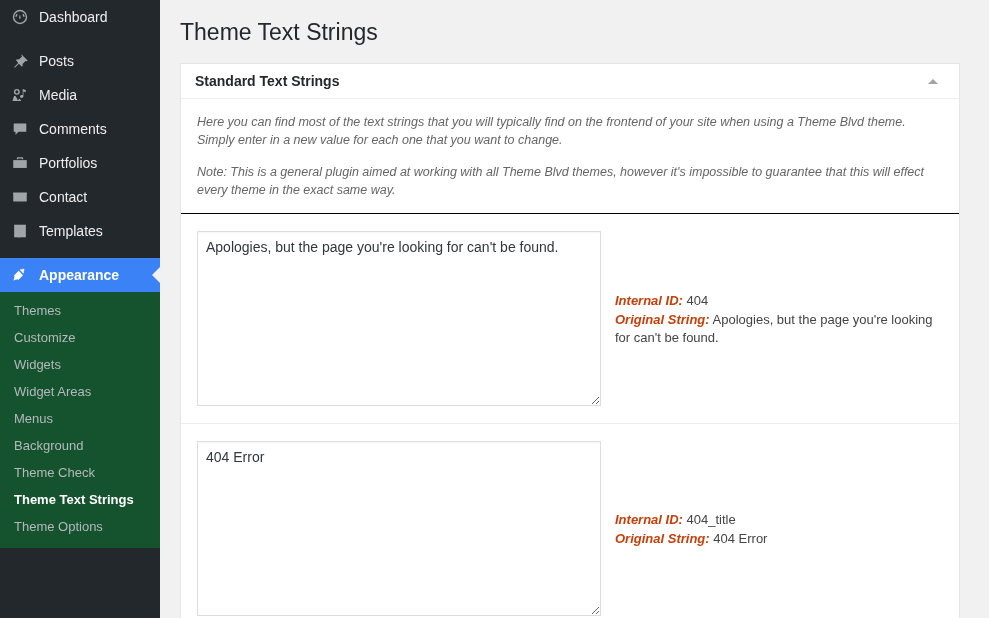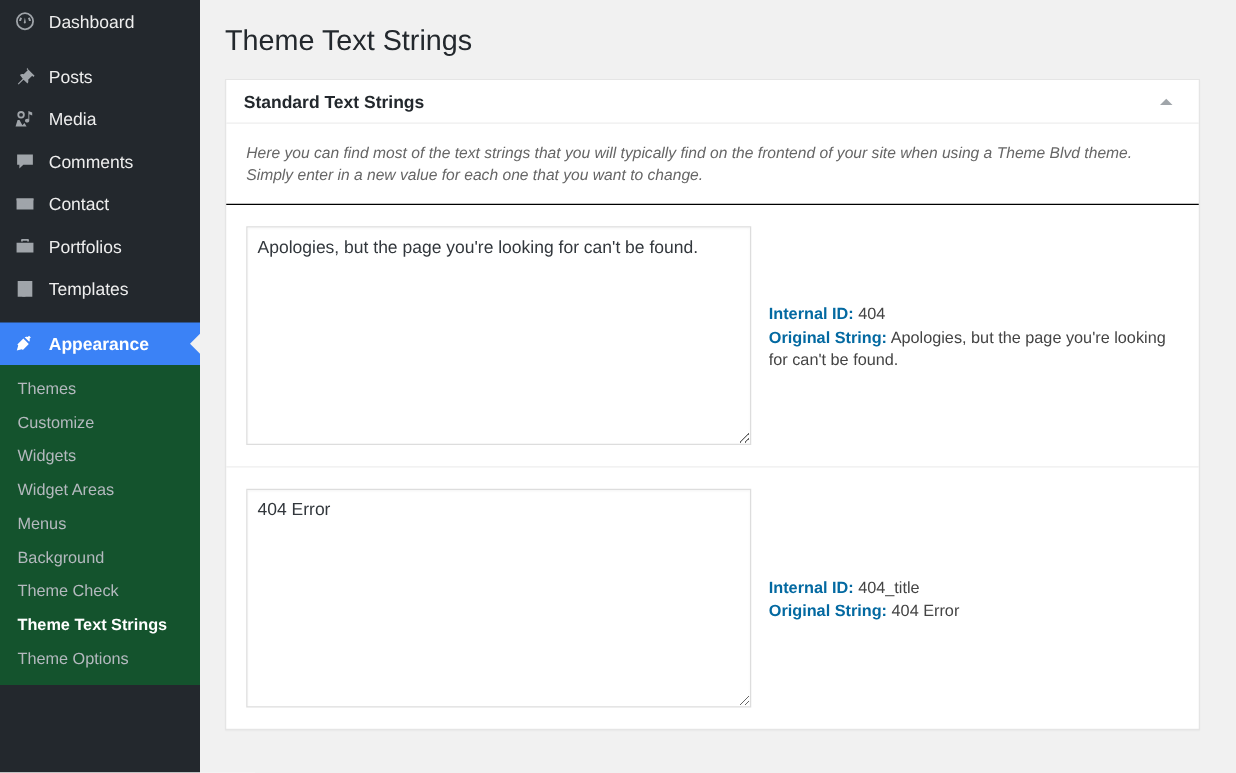--- a/index.html
+++ b/index.html
@@ -163,21 +163,21 @@
     box-shadow: inset 0 1px 2px rgba(0,0,0,.04);
   }
   .str-info-col {
     flex: 1 1 auto;
     padding-left: 14px;
     padding-top: 2px;
     font-size: 13px;
     line-height: 18px;
     color: #444;
   }
-  .str-info-col .lbl { font-weight: bold; color: #0369a1; }
+  .str-info-col .lbl { font-weight: bold; color: #c2410c; font-style: italic; }
   .str-info-line { margin: 0 0 1px 0; }
 </style>
 </head>
 <body>
 
 <div id="wrap">
 
   <div id="adminmenu">
 
     <div class="menu-top">
@@ -214,36 +214,36 @@
         <svg width="18" height="18" viewBox="0 0 20 20">
             <path d="M3 4h14v9H8.5L5 16.5V13H3z"></path>
           </svg>
       </span>
       <span class="mi-label">Comments</span>
     </div>
 
     <div class="menu-top">
       <span class="mi-ico">
         <svg width="18" height="18" viewBox="0 0 20 20">
-            <path d="M2.5 5h15v10h-15z"></path>
-            <path d="M2.5 5.4L10 11l7.5-5.6v1.5L10 12.5 2.5 6.9z" fill="#23282d"></path>
-          </svg>
-      </span>
-      <span class="mi-label">Contact</span>
-    </div>
-
-    <div class="menu-top">
-      <span class="mi-ico">
-        <svg width="18" height="18" viewBox="0 0 20 20">
             <path d="M7.5 3.5h5c.6 0 1 .4 1 1v1.2h-1.6V5h-3.8v.7H6.5V4.5c0-.6.4-1 1-1z"></path>
             <path d="M2.5 6.8h15v8.7h-15z"></path>
             <rect x="8.8" y="9.2" width="2.4" height="2.2" fill="#23282d"></rect>
           </svg>
       </span>
       <span class="mi-label">Portfolios</span>
+    </div>
+
+    <div class="menu-top">
+      <span class="mi-ico">
+        <svg width="18" height="18" viewBox="0 0 20 20">
+            <path d="M2.5 5h15v10h-15z"></path>
+            <path d="M2.5 5.4L10 11l7.5-5.6v1.5L10 12.5 2.5 6.9z" fill="#23282d"></path>
+          </svg>
+      </span>
+      <span class="mi-label">Contact</span>
     </div>
 
     <div class="menu-top">
       <span class="mi-ico">
         <svg width="18" height="18" viewBox="0 0 20 20">
             <path d="M3.5 3h13v14h-13z"></path>
             <rect x="5.6" y="5.2" width="2.4" height="2.4" fill="#23282d"></rect>
             <rect x="9.8" y="5.2" width="2.4" height="2.4" fill="#23282d"></rect>
             <rect x="5.6" y="9.2" width="2.4" height="2.4" fill="#23282d"></rect>
             <rect x="9.8" y="9.2" width="2.4" height="2.4" fill="#23282d"></rect>
@@ -287,20 +287,21 @@
 
       <div class="postbox-header">
         <h2>Standard Text Strings</h2>
         <span class="toggle-btn">
           <span class="tri"></span>
         </span>
       </div>
 
       <div class="panel-desc">
         <p>Here you can find most of the text strings that you will typically find on the frontend of your site when using a Theme Blvd theme. Simply enter in a new value for each one that you want to change.</p>
+        <p>Note: This is a general plugin aimed at working with all Theme Blvd themes, however it's impossible to guarantee that this will effect every theme in the exact same way.</p>
       </div>
 
       <div class="string-row">
         <div class="str-input-col">
           <textarea class="str-textarea" placeholder="" style="">Apologies, but the page you're looking for can't be found.</textarea>
         </div>
         <div class="str-info-col">
           <div class="str-info-line">
             <span class="lbl">Internal ID:</span>
             <span>404</span>

